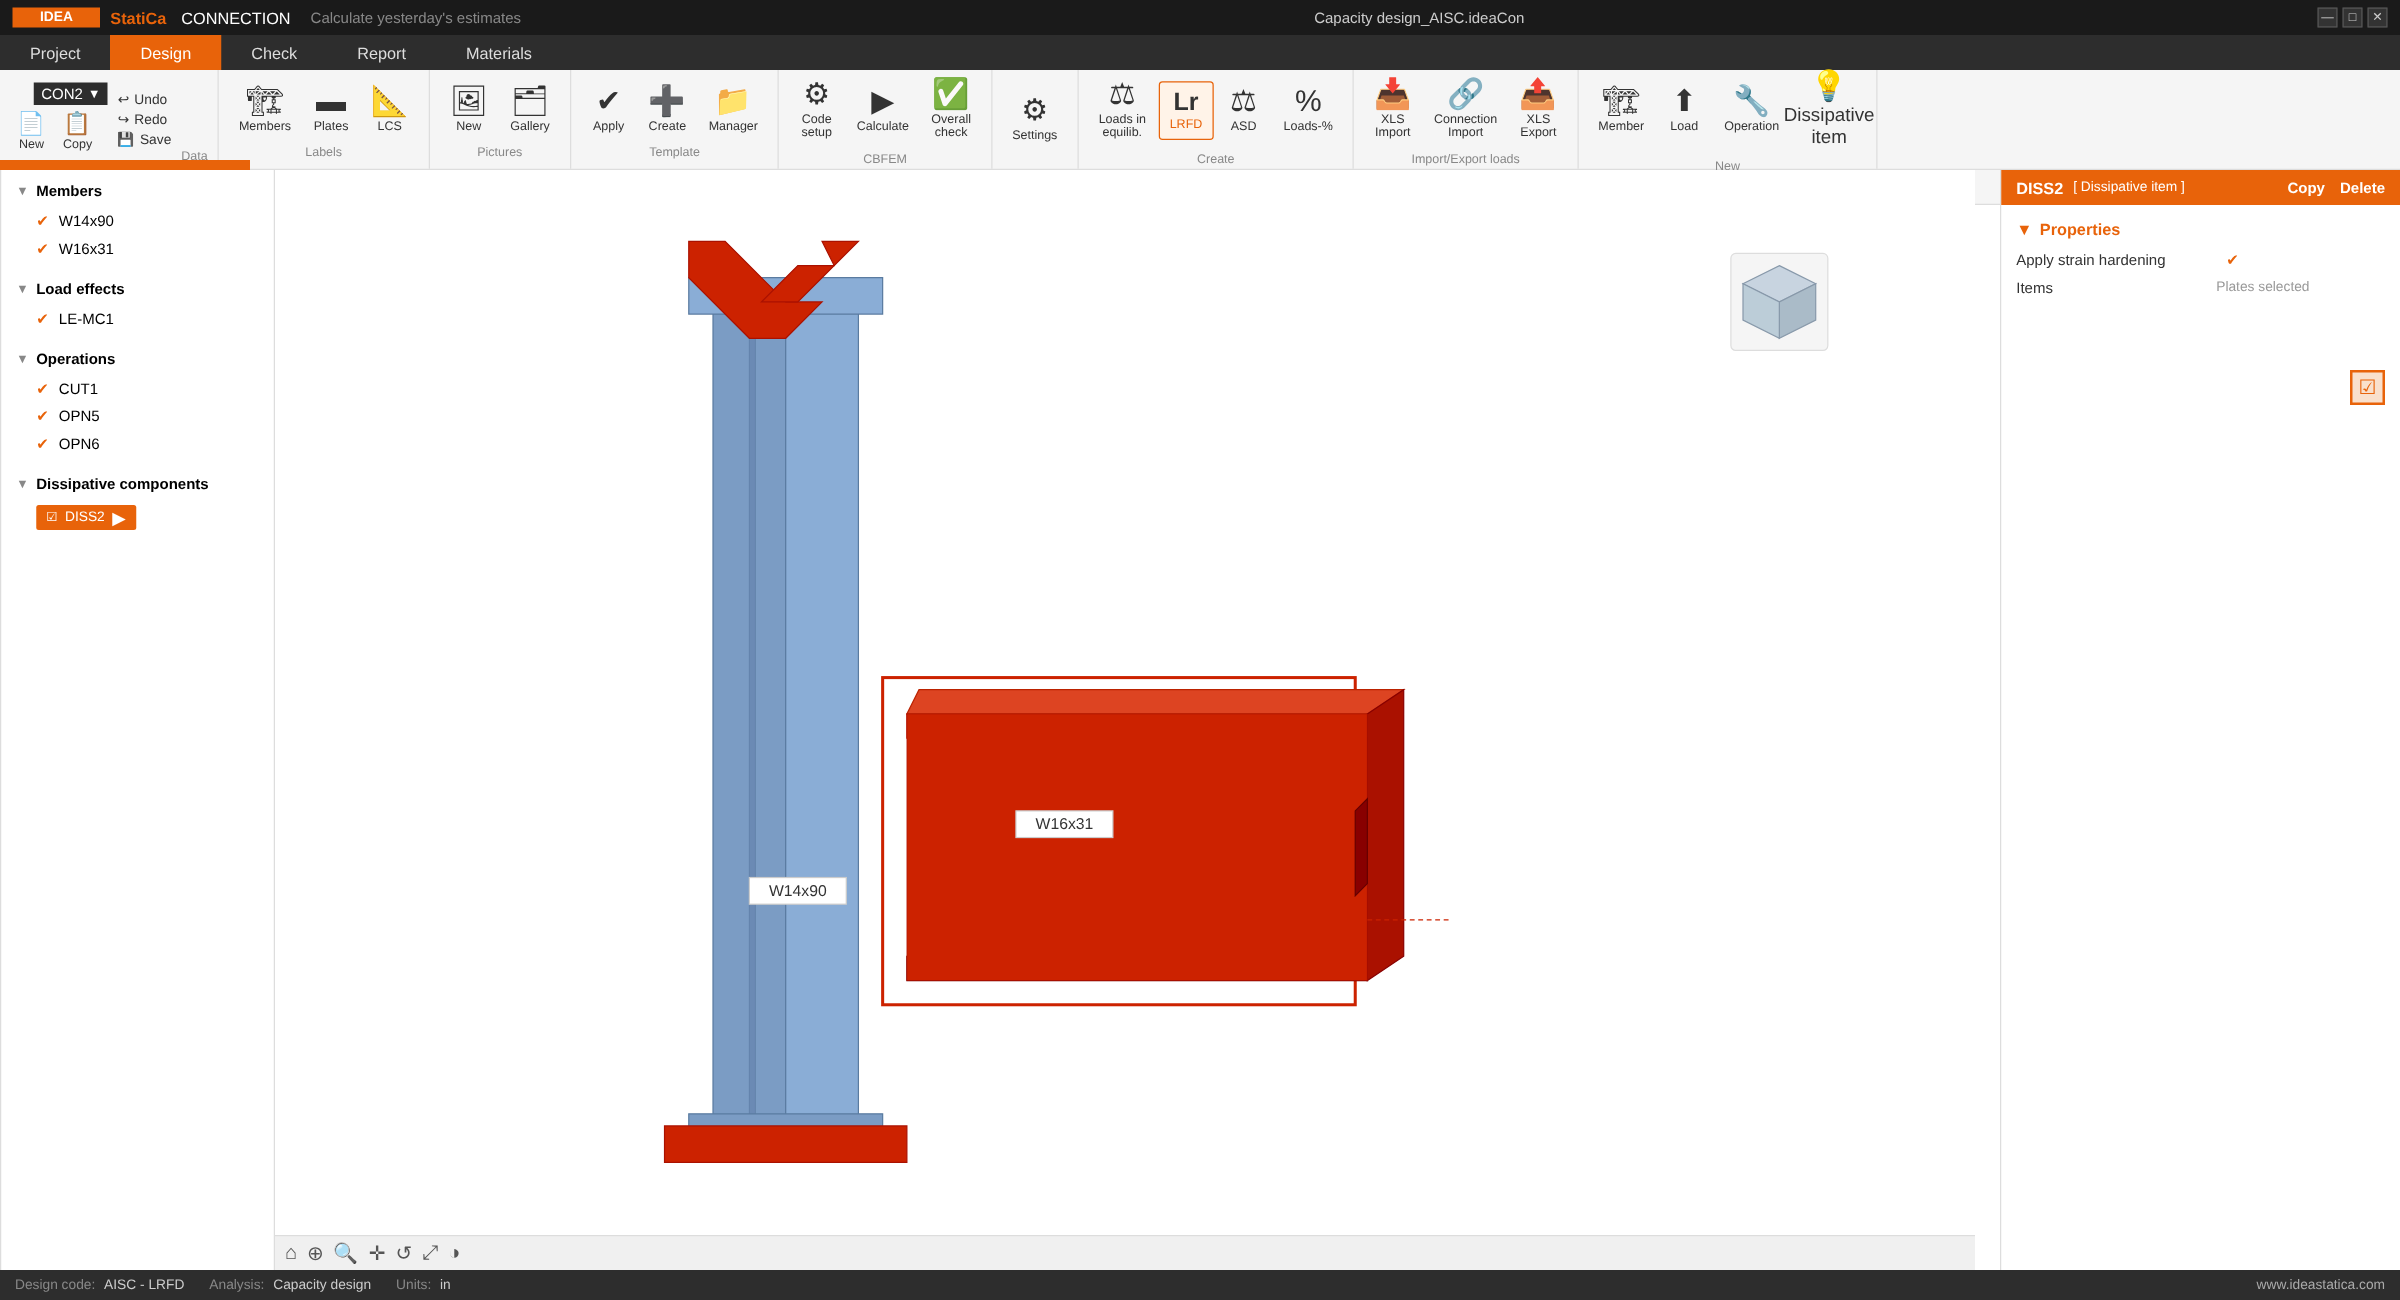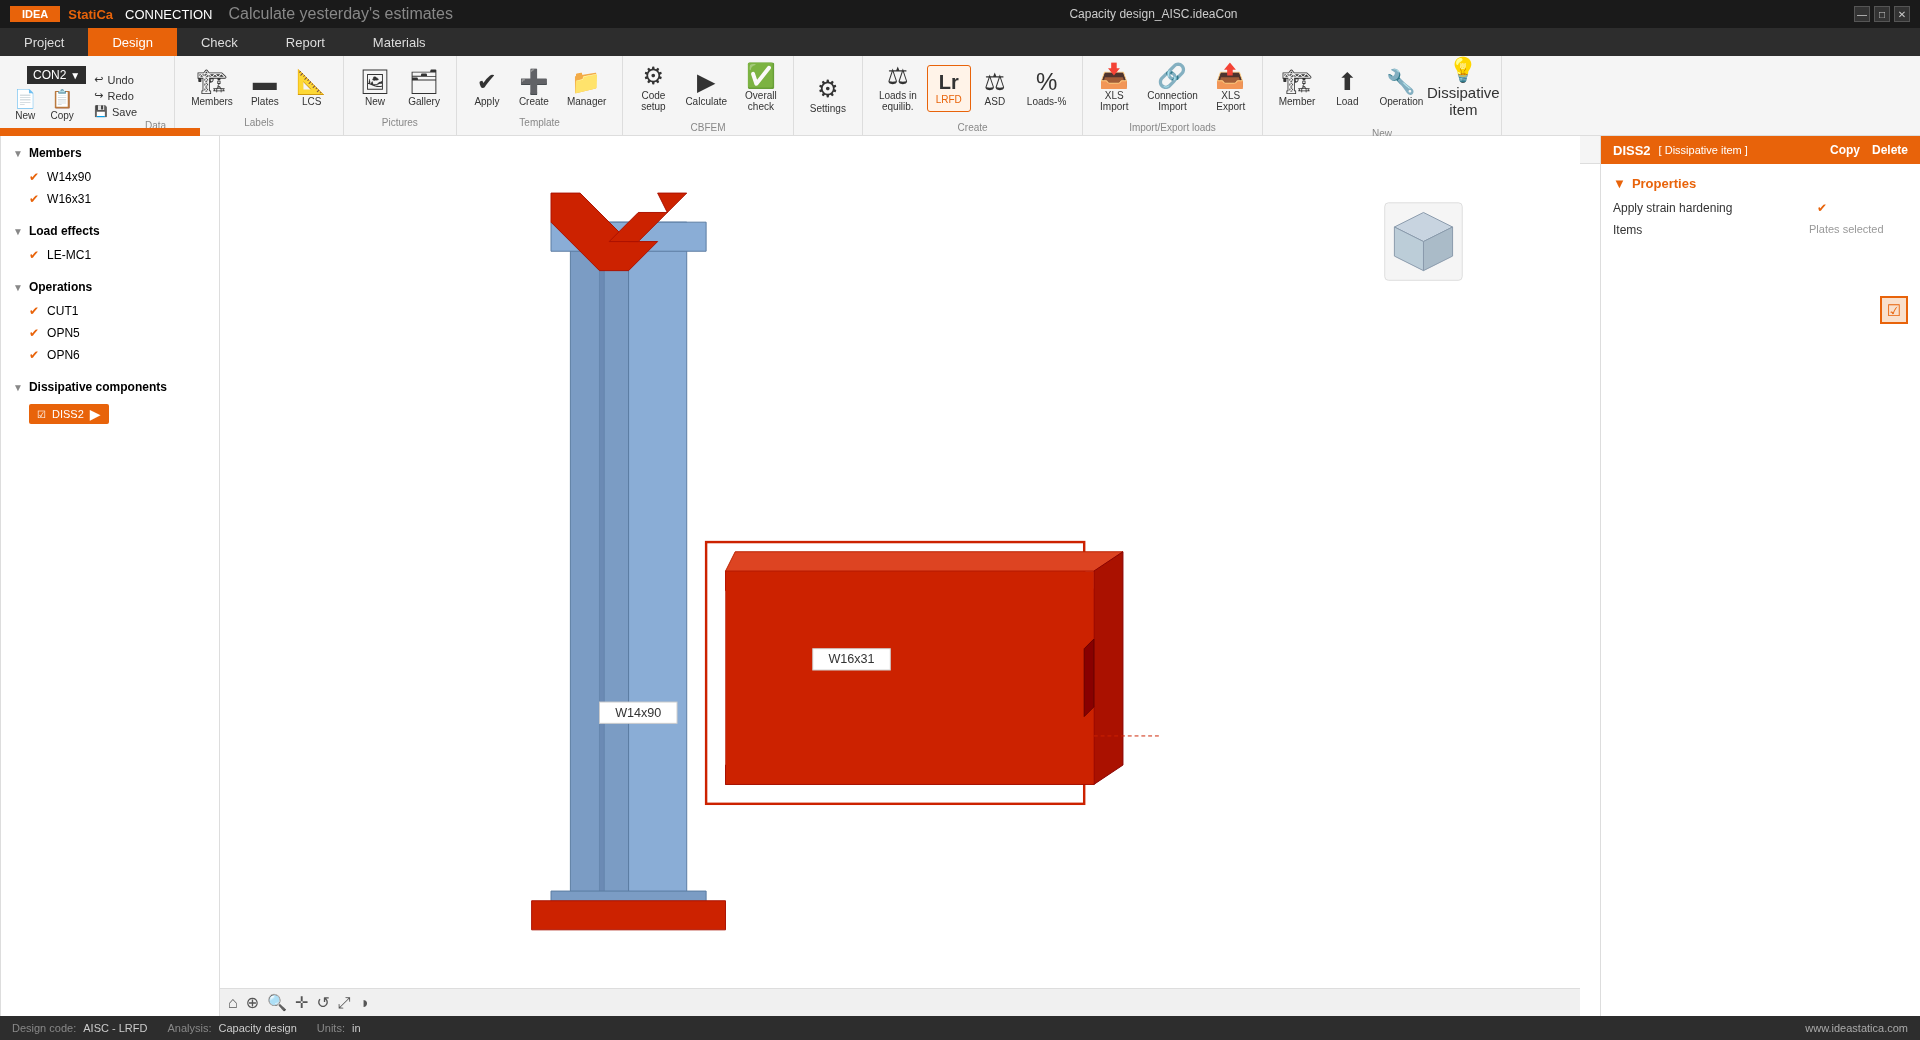--- a/index.html
+++ b/index.html
@@ -5,21 +5,21 @@
     * { margin: 0; padding: 0; box-sizing: border-box; }
     body { width: 1920px; height: 1040px; overflow: hidden; font-family: Arial, sans-serif; font-size: 12px; background: #f0f0f0; }
 
     
     #title-bar {
       width: 100%; height: 28px; background: #1a1a1a;
       display: flex; align-items: center; justify-content: space-between;
       padding: 0 10px; color: #ccc;
     }
     #title-bar .logo-area { display: flex; align-items: center; gap: 8px; }
-    #title-bar .logo-box { background: #e8630a; padding: 2px 12px; font-weight: bold; color: white; font-size: 11px; }
+    #title-bar .logo-box { background: #e8630a; padding: 2px 22px; font-weight: bold; color: white; font-size: 11px; }
     #title-bar .win-controls { display: flex; gap: 4px; }
     #title-bar .win-btn { width: 16px; height: 16px; border: 1px solid #555; background: #333; color: #ccc; font-size: 10px; cursor: pointer; display: flex; align-items: center; justify-content: center; }
 
     
     #menu-bar {
       width: 100%; height: 28px; background: #2d2d2d;
       display: flex; align-items: center;
     }
     .menu-tab {
       padding: 0 24px; height: 28px; display: flex; align-items: center;
@@ -147,23 +147,22 @@
     #right-panel-header .header-actions { display: flex; gap: 12px; }
     #right-panel-header .header-actions span { cursor: pointer; font-size: 12px; }
     #properties-section {
       padding: 12px;
     }
     .prop-section-title {
       font-size: 13px; font-weight: bold; color: #e8630a;
       margin-bottom: 10px; display: flex; align-items: center; gap: 6px;
     }
     .prop-row {
-      display: flex; margin-bottom: 8px;
+      display: flex; align-items: center; margin-bottom: 8px;
       font-size: 12px;
-      gap: 36px;
     }
     .prop-label { width: 160px; color: #333; }
     .prop-value { flex: 1; color: #666; }
     .prop-check { color: #e8630a; margin-left: 8px; }
     .prop-nothing { color: #999; font-size: 11px; }
 
     
     #checkbox-widget {
       position: absolute; right: 12px; top: 160px;
       width: 28px; height: 28px; border: 2px solid #e8630a;
@@ -190,21 +189,21 @@
     }
   </style>
 </head>
 <body>
 
 <div id="title-bar">
   <div class="logo-area">
     <div class="logo-box">IDEA</div>
     <span style="color:#e8630a;font-weight:bold;font-size:13px;">StatiCa</span>
     <span style="color:white;font-size:13px;margin-left:4px;">CONNECTION</span>
-    <span style="color:#888;font-size:16px;margin-left:8px;">Calculate yesterday's estimates</span>
+    <span style="color:#888;font-size:12px;margin-left:8px;">Calculate yesterday's estimates</span>
   </div>
   <div style="color:#ccc;font-size:12px;">Capacity design_AISC.ideaCon</div>
   <div class="win-controls">
     <div class="win-btn">—</div>
     <div class="win-btn">□</div>
     <div class="win-btn">✕</div>
   </div>
 </div>
 
 <div id="menu-bar">

